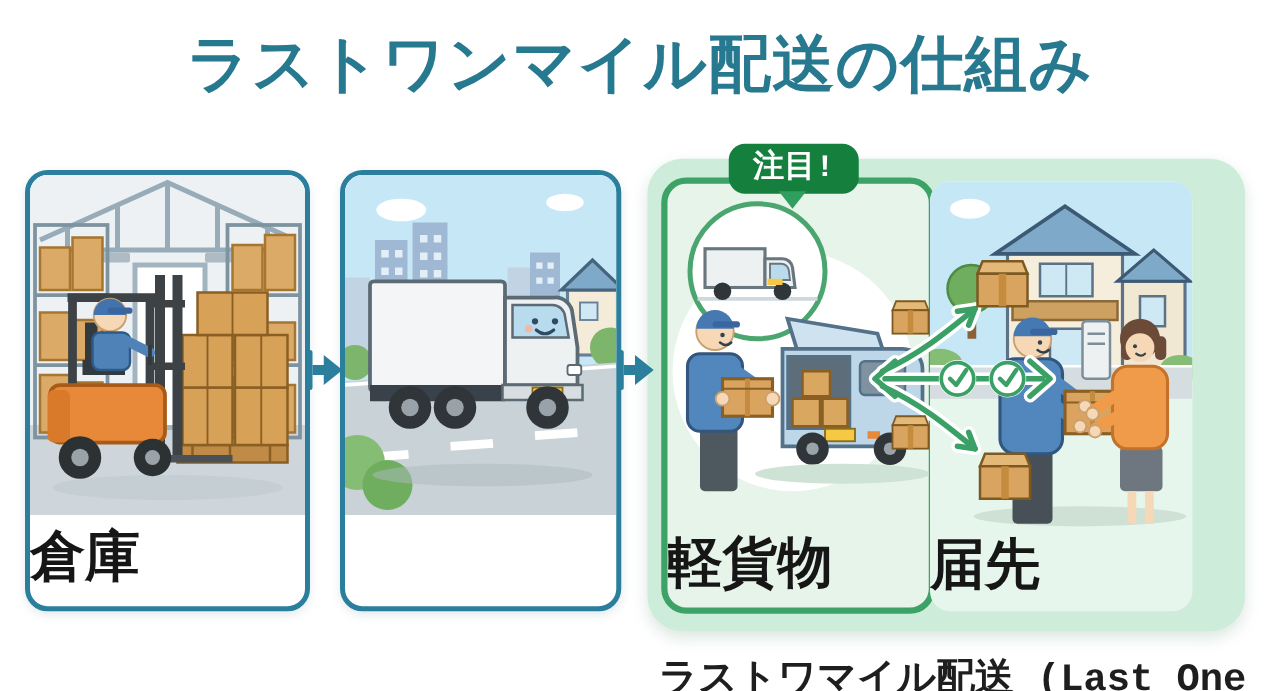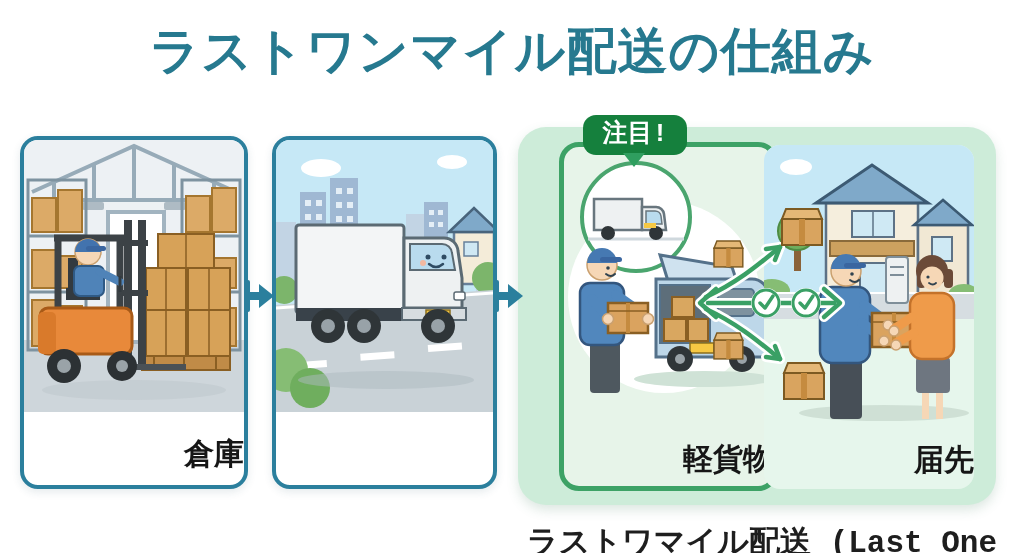--- a/index.html
+++ b/index.html
@@ -12,39 +12,39 @@
     position:absolute;top:2px;left:0;right:0;text-align:center;
     font-size:50px;font-weight:900;color:#26798f;letter-spacing:1px;
   }
   .panel{
     position:absolute;top:120px;height:353px;background:#ffffff;
     border:4px solid #2b7f9d;border-radius:18px;box-sizing:border-box;overflow:hidden;
     box-shadow:0 3px 8px rgba(40,80,100,.12);
   }
   .panel .art{position:absolute;top:0;left:0;right:0;display:block;}
   .step-label{
-    position:absolute;left:0;right:0;bottom:10px;text-align:right;
-    font-size:30px;font-weight:900;color:#161616;
+    position:absolute;left:0;right:0;bottom:10px;text-align:left;
+    font-size:44px;font-weight:900;color:#161616;
   }
   .panel1{left:20px;width:228px;}
   .panel2{left:272px;width:225px;}
   .flow-arrow{position:absolute;top:262px;width:30px;height:36px;z-index:4;}
   .fa1{left:244px;} .fa2{left:493px;}
   .mint{
     position:absolute;left:518px;top:111px;width:478px;height:378px;
     background:#cdecd9;border-radius:28px;z-index:1;
     box-shadow:0 5px 12px rgba(60,120,90,.18);
   }
   .panel3{
-    position:absolute;left:559px;top:126px;width:219px;height:349px;
+    position:absolute;left:529px;top:126px;width:219px;height:349px;
     background:#e7f4e9;border:5px solid #3da266;border-radius:20px;
     box-sizing:border-box;overflow:hidden;z-index:2;
   }
   .panel4{
-    position:absolute;left:764px;top:129px;width:210px;height:344px;
+    position:absolute;left:744px;top:129px;width:210px;height:344px;
     background:#e6f6ec;border-radius:16px;overflow:hidden;z-index:2;
   }
   .panel3 .step-label{bottom:6px;} .panel4 .step-label{bottom:8px;}
   .badge{
     position:absolute;left:583px;top:99px;width:104px;height:40px;z-index:6;
     background:#15803d;border-radius:13px;color:#ffffff;text-align:center;
     font-size:25px;font-weight:900;line-height:40px;
   }
   .badge::after{
     content:"";position:absolute;left:40px;top:38px;width:0;height:0;

